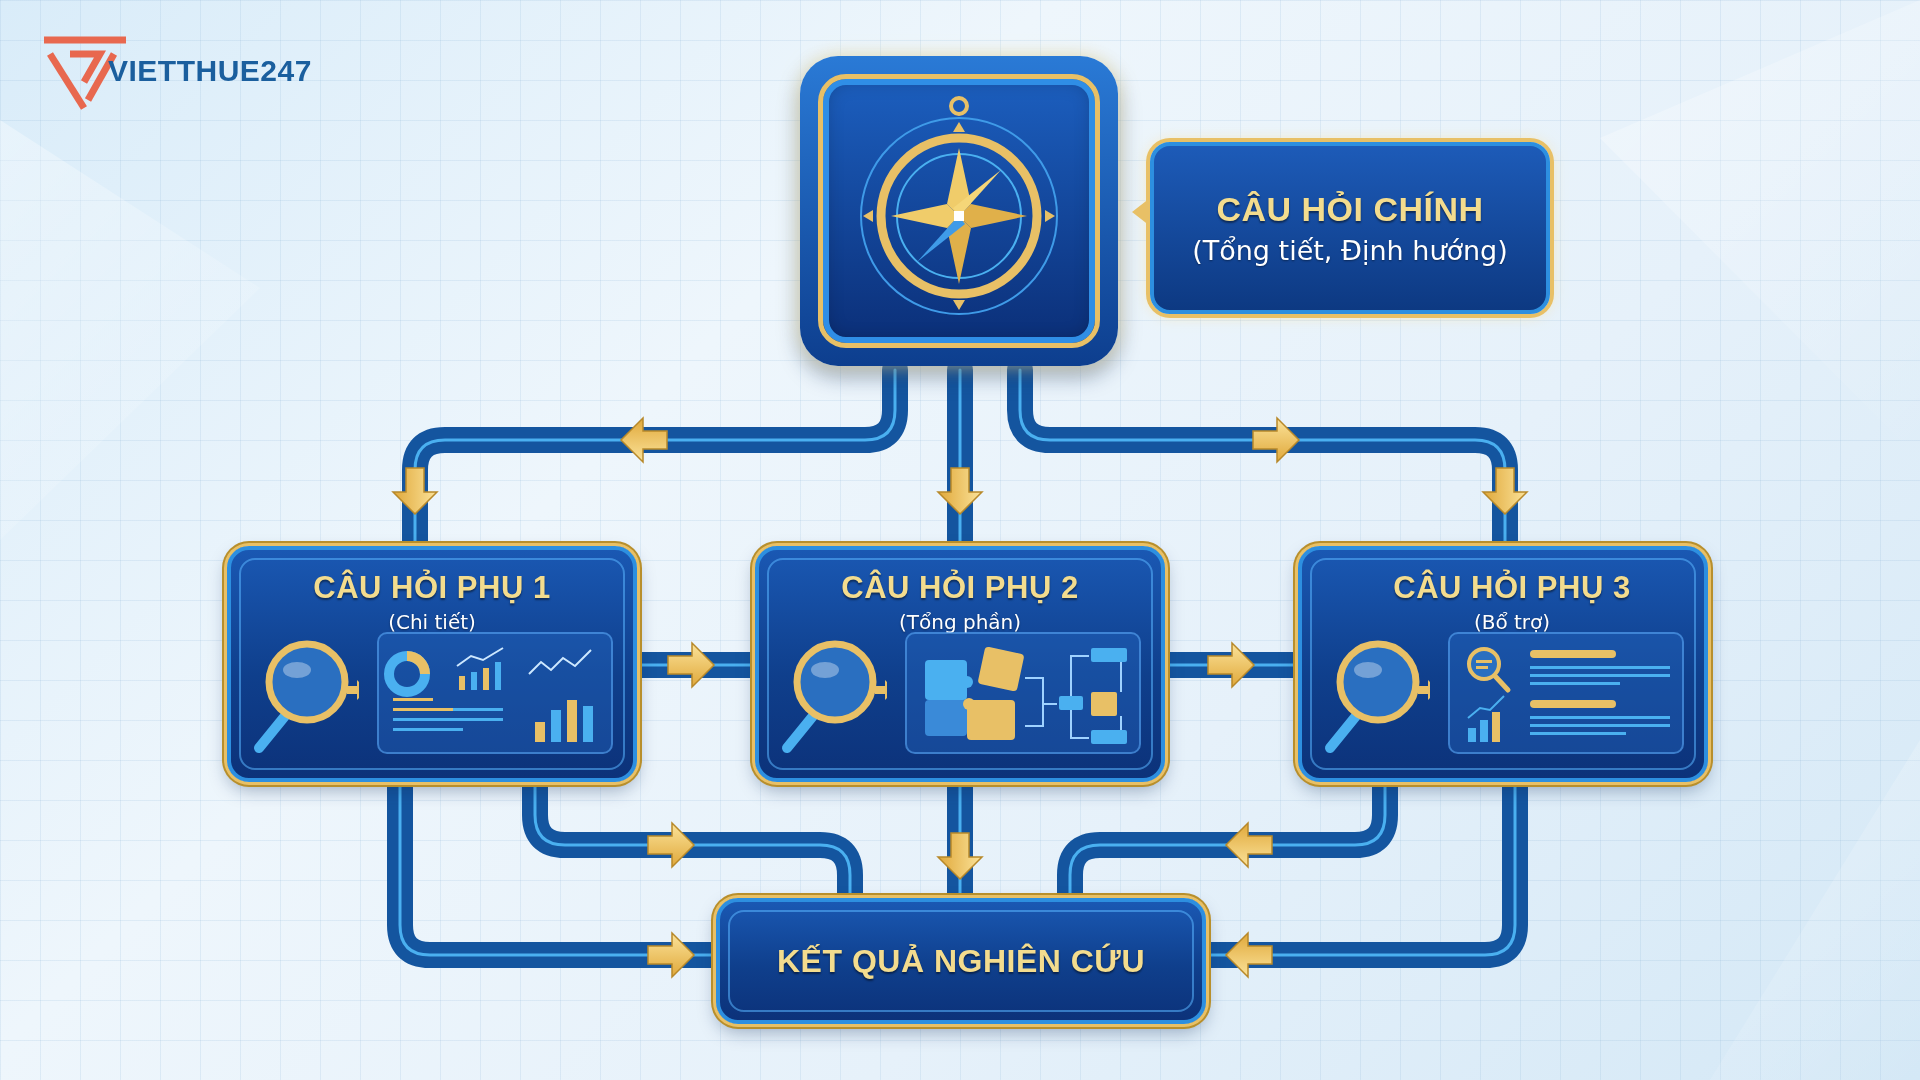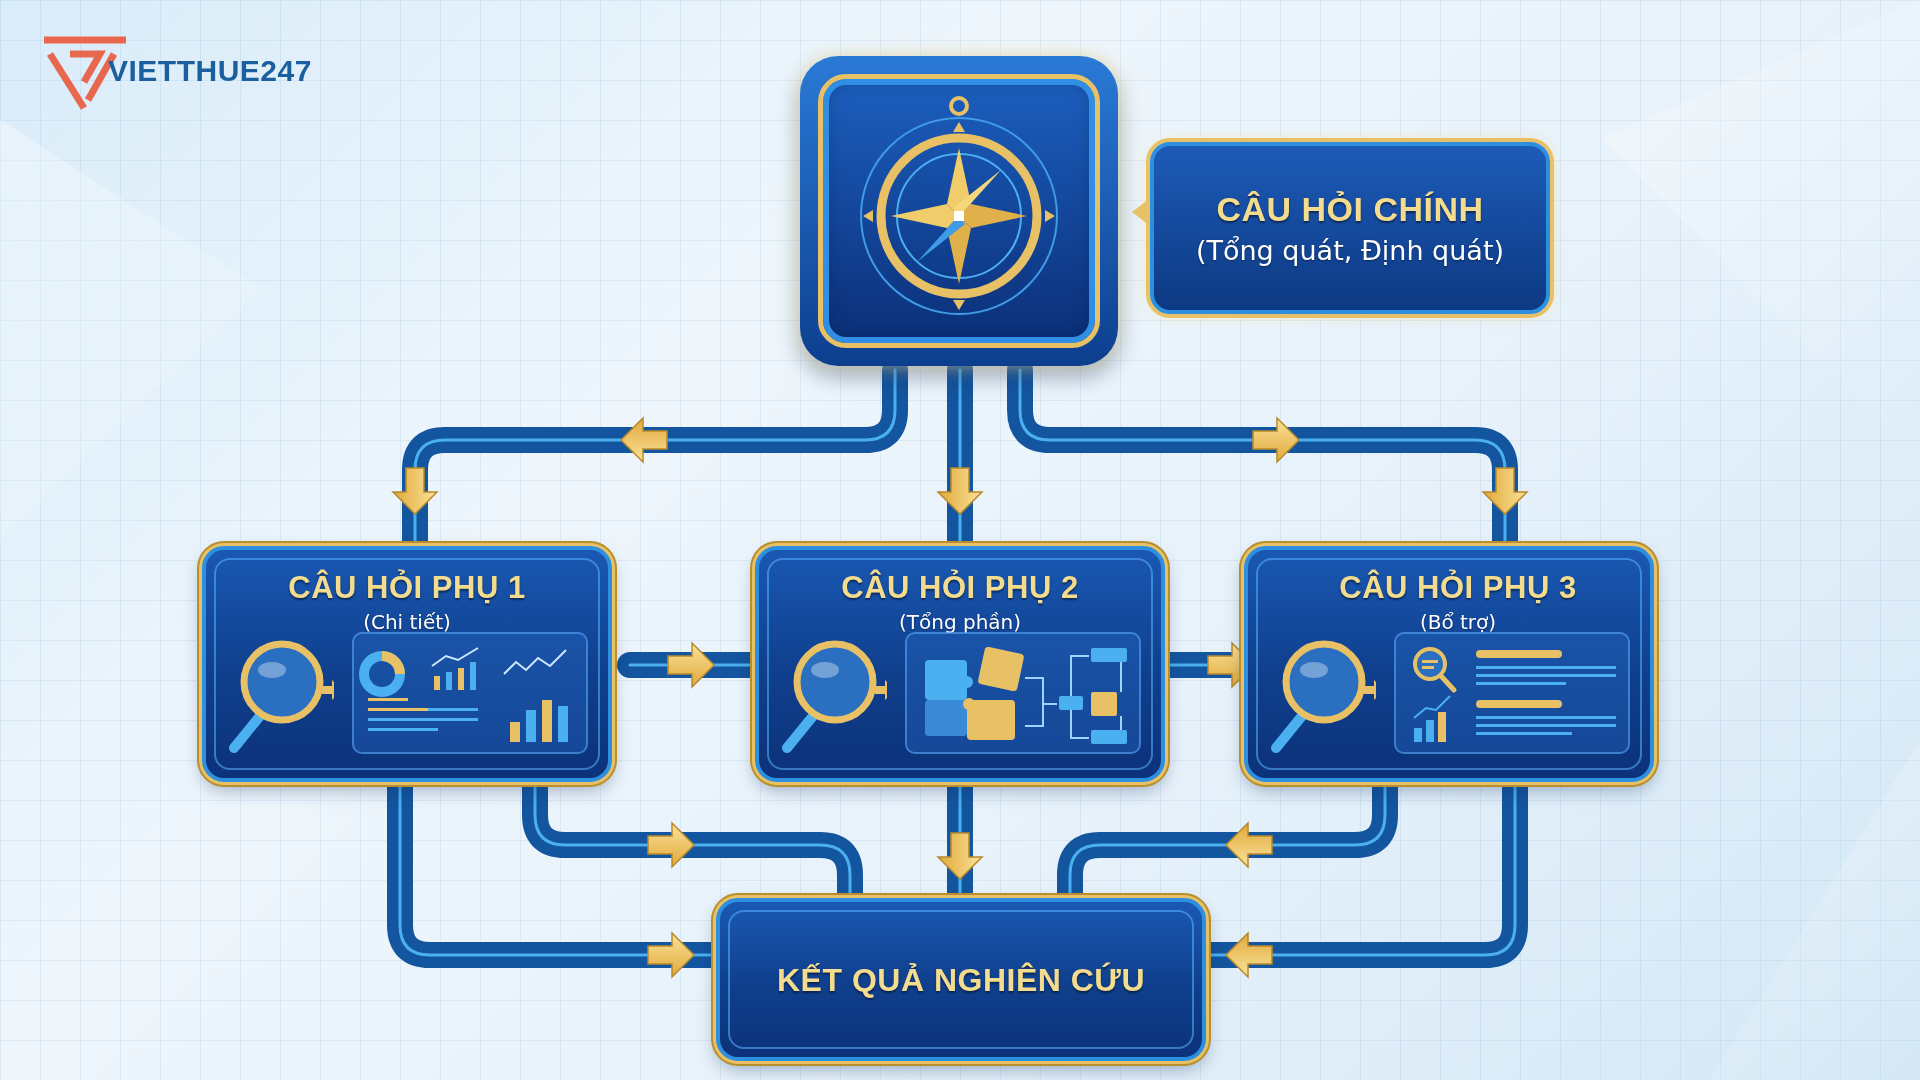--- a/index.html
+++ b/index.html
@@ -92,21 +92,21 @@
     .sub .subtitle { font-size: 20px; margin-top: 4px; }
     .sub-content { position: absolute; left: 18px; right: 20px; bottom: 24px; height: 122px; }
     .magnifier { position: absolute; left: 0; top: 4px; width: 110px; height: 120px; }
     .panel {
       position: absolute; left: 128px; right: 0; top: 0; bottom: 0;
       border: 2px solid rgba(100,180,255,0.5); border-radius: 10px;
       background: rgba(40,110,200,0.35);
     }
     
     .result {
-      left: 716px; top: 898px; width: 490px; height: 163px;
+      left: 716px; top: 898px; width: 490px; height: 126px;
       display: flex; flex-direction: column; align-items: center; justify-content: center;
     }
     .result .title { font-size: 32px; line-height: 40px; }
   </style>
 </head>
 <body>
 
 <div class="grid-bg"></div>
 <div class="facet" style="left:0;top:120px;width:260px;height:420px;clip-path:polygon(0 0,100% 40%,0 100%);"></div>
 <div class="facet" style="right:0;top:0;width:320px;height:460px;clip-path:polygon(100% 0,0 30%,100% 100%);"></div>
@@ -194,24 +194,24 @@
       <polygon points="110,26 104,36 116,36" fill="#e8c066"></polygon>
       <polygon points="110,214 104,204 116,204" fill="#e8c066"></polygon>
       <polygon points="14,120 24,114 24,126" fill="#e8c066"></polygon>
       <polygon points="206,120 196,114 196,126" fill="#e8c066"></polygon>
     </svg>
   </div>
 </div>
 
 <div class="callout">
   <div class="title">CÂU HỎI CHÍNH</div>
-  <div class="subtitle">(Tổng quát, Định quát)</div>
-</div>
-
-<div class="box sub" style="left:202px;">
+  <div class="subtitle">(Tổng tiết, Định hướng)</div>
+</div>
+
+<div class="box sub" style="left:227px;">
   <div class="title">CÂU HỎI PHỤ 1</div>
   <div class="subtitle">(Chi tiết)</div>
   <div class="sub-content">
     <svg class="magnifier" viewBox="0 0 110 120">
       <line x1="36" y1="80" x2="10" y2="112" stroke="#4ab0f0" stroke-width="10" stroke-linecap="round"></line>
       <circle cx="58" cy="46" r="38" fill="#2a6fc0" stroke="#e8c066" stroke-width="7"></circle>
       <ellipse cx="48" cy="34" rx="14" ry="8" fill="rgba(255,255,255,0.35)"></ellipse>
       <path d="M98 50 L108 50 L108 44 L118 54 L108 64 L108 58 L98 58 Z" fill="#e8c066"></path>
     </svg>
     <div class="panel">
@@ -272,21 +272,21 @@
         <rect x="152" y="62" width="24" height="14" rx="2" fill="#4ab0f0"></rect>
         <rect x="184" y="14" width="36" height="14" rx="2" fill="#4ab0f0"></rect>
         <rect x="184" y="58" width="26" height="24" rx="2" fill="#e8c066"></rect>
         <rect x="184" y="96" width="36" height="14" rx="2" fill="#4ab0f0"></rect>
         <path d="M164 62 L164 22 L182 22 M164 76 L164 104 L182 104 M214 28 L214 58 M214 96 L214 82" fill="none" stroke="#9fd2ff" stroke-width="2"></path>
       </svg>
     </div>
   </div>
 </div>
 
-<div class="box sub" style="left:1244px;padding-left:18px;">
+<div class="box sub" style="left:1298px;padding-left:18px;">
   <div class="title">CÂU HỎI PHỤ 3</div>
   <div class="subtitle">(Bổ trợ)</div>
   <div class="sub-content">
     <svg class="magnifier" viewBox="0 0 110 120">
       <line x1="36" y1="80" x2="10" y2="112" stroke="#4ab0f0" stroke-width="10" stroke-linecap="round"></line>
       <circle cx="58" cy="46" r="38" fill="#2a6fc0" stroke="#e8c066" stroke-width="7"></circle>
       <ellipse cx="48" cy="34" rx="14" ry="8" fill="rgba(255,255,255,0.35)"></ellipse>
       <path d="M98 50 L108 50 L108 44 L118 54 L108 64 L108 58 L98 58 Z" fill="#e8c066"></path>
     </svg>
     <div class="panel">

